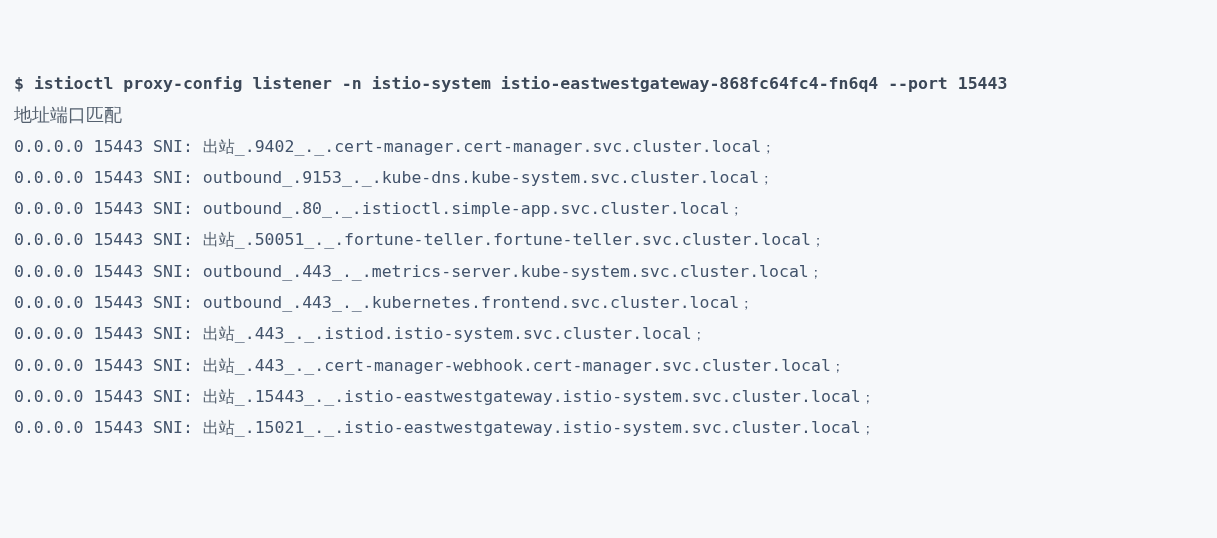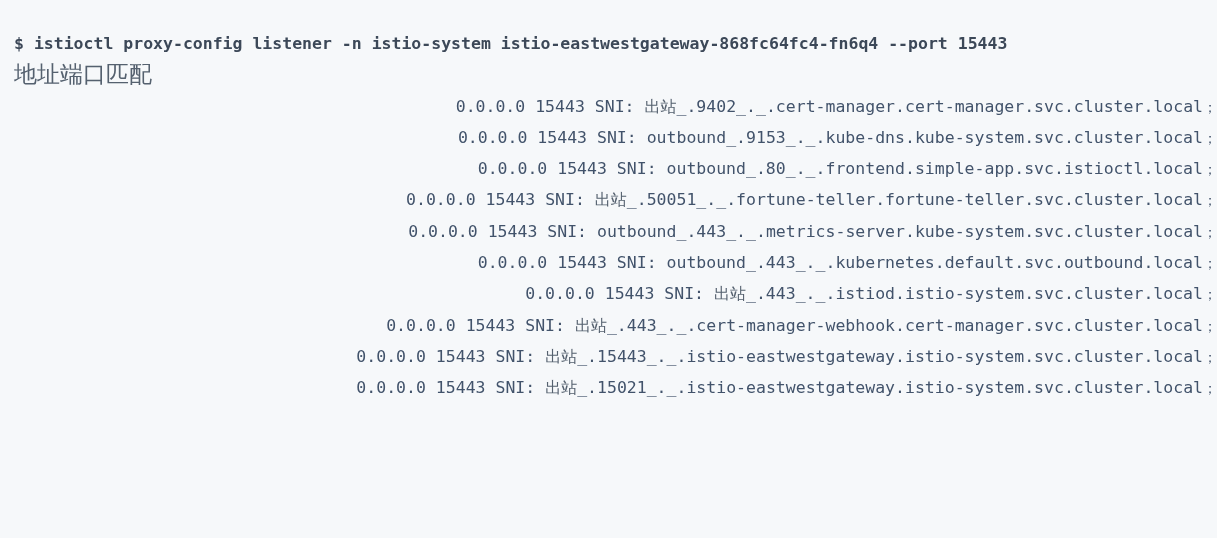--- a/index.html
+++ b/index.html
@@ -25,37 +25,37 @@
     font-size: 16.5px;
     line-height: 31.3px;
     color: #3c4858;
     white-space: pre;
     letter-spacing: 0px;
     height: 31.3px;
   }
   .cmd-line {
     color: #3c4858;
     font-weight: 600;
+    margin-top: 40px;
   }
   .cmd-line .prompt {
     color: #3c4858;
     font-weight: 700;
   }
   .header-line {
     font-family: "DejaVu Serif", "Liberation Serif", serif;
-    font-size: 23px;
+    font-size: 18px;
     color: #55616f;
     line-height: 31.3px;
     white-space: pre;
     height: 31.3px;
     font-weight: 400;
   }
   .row {
     color: #42536b;
-    text-align: right;
   }
   .cjk {
     font-family: "DejaVu Serif", "Liberation Serif", serif;
     font-size: 16px;
     color: #55616f;
   }
   .semi {
     font-family: "DejaVu Serif", "Liberation Serif", serif;
     font-size: 14px;
     color: #42536b;
@@ -66,23 +66,23 @@
 
 <div id="terminal">
 
   <div class="line cmd-line"><span class="prompt">$</span><span> </span><span>istioctl proxy-config listener -n istio-system istio-eastwestgateway-868fc64fc4-fn6q4 --port 15443</span></div>
 
   <div class="header-line">地址端口匹配</div>
 
   <div id="rows-container">
       <div class="line row"><span>0.0.0.0</span> <span>15443</span> <span>SNI:</span> <span class="cjk">出站</span>_<span>.9402</span><span>_._.</span><span>cert-manager.cert-manager.svc.cluster.local</span><span class="semi">；</span></div>
       <div class="line row"><span>0.0.0.0</span> <span>15443</span> <span>SNI:</span> <span>outbound</span>_<span>.9153</span><span>_._.</span><span>kube-dns.kube-system.svc.cluster.local</span><span class="semi">；</span></div>
-      <div class="line row"><span>0.0.0.0</span> <span>15443</span> <span>SNI:</span> <span>outbound</span>_<span>.80</span><span>_._.</span><span>frontend.simple-app.svc.istioctl.local</span><span class="semi">；</span></div>
+      <div class="line row"><span>0.0.0.0</span> <span>15443</span> <span>SNI:</span> <span>outbound</span>_<span>.80</span><span>_._.</span><span>istioctl.simple-app.svc.cluster.local</span><span class="semi">；</span></div>
       <div class="line row"><span>0.0.0.0</span> <span>15443</span> <span>SNI:</span> <span class="cjk">出站</span>_<span>.50051</span><span>_._.</span><span>fortune-teller.fortune-teller.svc.cluster.local</span><span class="semi">；</span></div>
       <div class="line row"><span>0.0.0.0</span> <span>15443</span> <span>SNI:</span> <span>outbound</span>_<span>.443</span><span>_._.</span><span>metrics-server.kube-system.svc.cluster.local</span><span class="semi">；</span></div>
-      <div class="line row"><span>0.0.0.0</span> <span>15443</span> <span>SNI:</span> <span>outbound</span>_<span>.443</span><span>_._.</span><span>kubernetes.default.svc.outbound.local</span><span class="semi">；</span></div>
+      <div class="line row"><span>0.0.0.0</span> <span>15443</span> <span>SNI:</span> <span>outbound</span>_<span>.443</span><span>_._.</span><span>kubernetes.frontend.svc.cluster.local</span><span class="semi">；</span></div>
       <div class="line row"><span>0.0.0.0</span> <span>15443</span> <span>SNI:</span> <span class="cjk">出站</span>_<span>.443</span><span>_._.</span><span>istiod.istio-system.svc.cluster.local</span><span class="semi">；</span></div>
       <div class="line row"><span>0.0.0.0</span> <span>15443</span> <span>SNI:</span> <span class="cjk">出站</span>_<span>.443</span><span>_._.</span><span>cert-manager-webhook.cert-manager.svc.cluster.local</span><span class="semi">；</span></div>
       <div class="line row"><span>0.0.0.0</span> <span>15443</span> <span>SNI:</span> <span class="cjk">出站</span>_<span>.15443</span><span>_._.</span><span>istio-eastwestgateway.istio-system.svc.cluster.local</span><span class="semi">；</span></div>
       <div class="line row"><span>0.0.0.0</span> <span>15443</span> <span>SNI:</span> <span class="cjk">出站</span>_<span>.15021</span><span>_._.</span><span>istio-eastwestgateway.istio-system.svc.cluster.local</span><span class="semi">；</span></div>
     </div>
 
 </div>
 
 </body></html>

